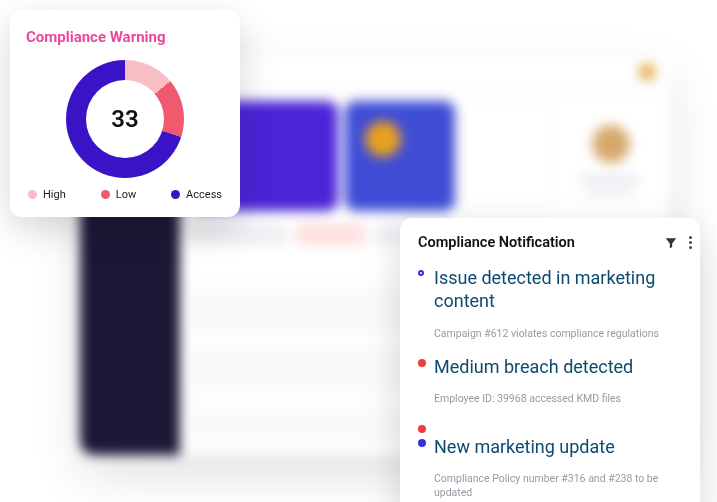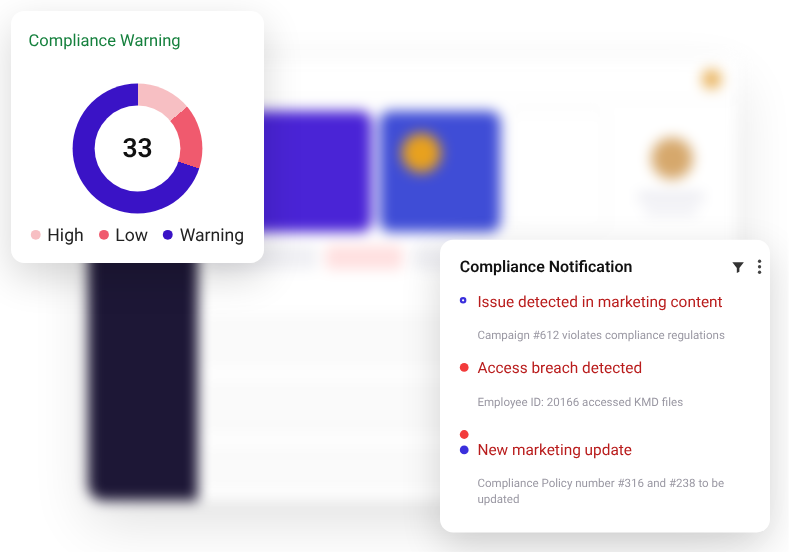--- a/index.html
+++ b/index.html
@@ -77,23 +77,23 @@
     box-shadow: 0 12px 36px rgba(0,0,0,0.16);
   }
   .warning-card {
     left: 10px;
     top: 10px;
     width: 230px;
     padding: 18px 16px 16px 16px;
   }
   .warning-card h3 {
     font-size: 15px;
-    font-weight: 400;
-    color: #15803d;
-    margin-bottom: 24px;
+    font-weight: 700;
+    color: #ec4899;
+    margin-bottom: 8px;
   }
   .donut-wrap {
     display: flex;
     justify-content: center;
     align-items: center;
     height: 130px;
   }
   .donut {
     width: 118px; height: 118px;
     border-radius: 50%;
@@ -115,21 +115,21 @@
     align-items: center;
     justify-content: center;
     font-size: 24px;
     font-weight: 600;
     color: #111;
   }
   .legend {
     display: flex;
     justify-content: space-between;
     padding: 4px 2px 0 2px;
-    font-size: 16px;
+    font-size: 11px;
     color: #222;
   }
   .legend-item { display:flex; align-items:center; gap:6px; }
   .dot { width:9px; height:9px; border-radius:50%; display:inline-block; }
   .dot.high { background:#f7bfc3; }
   .dot.low { background:#f05a6e; }
   .dot.med { background:#3a13c6; }
 
   
   .notif-card {
@@ -154,22 +154,22 @@
   .icon-btn svg { width:14px; height:14px; }
   .kebab { display:flex; flex-direction:column; gap:2px; cursor:pointer; }
   .kebab span { width:3px; height:3px; border-radius:50%; background:#444; display:block; }
 
   .notif-list { list-style:none; }
   .notif-item {
     position: relative;
     padding: 5px 0 9px 16px;
   }
   .notif-item .title {
-    font-size: 14px;
-    color: #b91c1c;
+    font-size: 18px;
+    color: #0c4a6e;
     font-weight: 400;
     line-height: 1.3;
   }
   .notif-item .sub {
     font-size: 10.5px;
     color: #9a98a3;
     margin-top: 14px;
     line-height: 1.35;
   }
   .bullet {
@@ -222,21 +222,21 @@
     <div class="legend-item">
       <span class="dot high"></span>
       <span>High</span>
     </div>
     <div class="legend-item">
       <span class="dot low"></span>
       <span>Low</span>
     </div>
     <div class="legend-item">
       <span class="dot med"></span>
-      <span>Warning</span>
+      <span>Access</span>
     </div>
   </div>
 </div>
 
 <div class="card notif-card">
   <div class="notif-header">
     <h3>Compliance Notification</h3>
     <div class="icons">
       <div class="icon-btn">
         <svg viewBox="0 0 24 24" fill="#333">
@@ -251,22 +251,22 @@
     </div>
   </div>
   <ul class="notif-list">
     <li class="notif-item">
       <span class="bullet ring-blue"></span>
       <div class="title">Issue detected in marketing content</div>
       <div class="sub">Campaign #612 violates compliance regulations</div>
     </li>
     <li class="notif-item">
       <span class="bullet red"></span>
-      <div class="title">Access breach detected</div>
-      <div class="sub">Employee ID: 20166 accessed KMD files</div>
+      <div class="title">Medium breach detected</div>
+      <div class="sub">Employee ID: 39968 accessed KMD files</div>
     </li>
     <li class="notif-item">
       <span class="bullet red"></span>
     </li>
     <li class="notif-item">
       <span class="bullet blue"></span>
       <div class="title">New marketing update</div>
       <div class="sub">Compliance Policy number
 #316 and #238 to be updated</div>
     </li>

